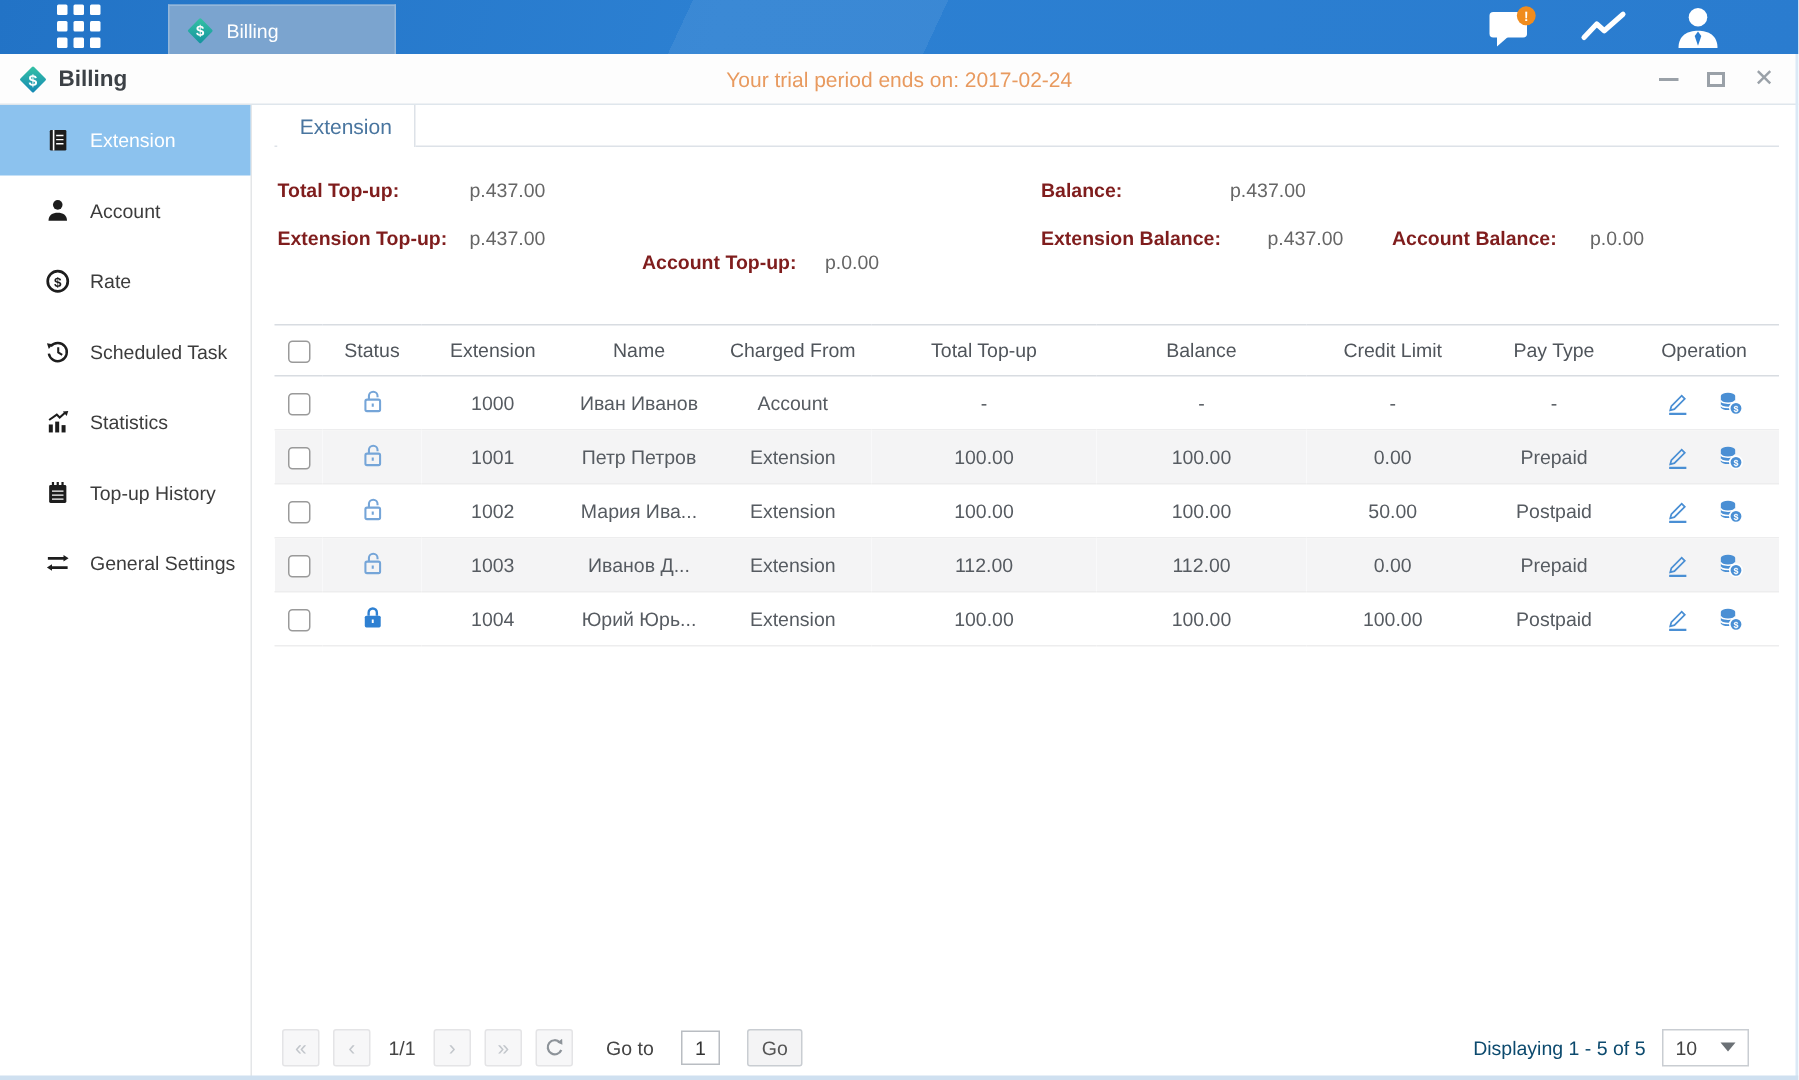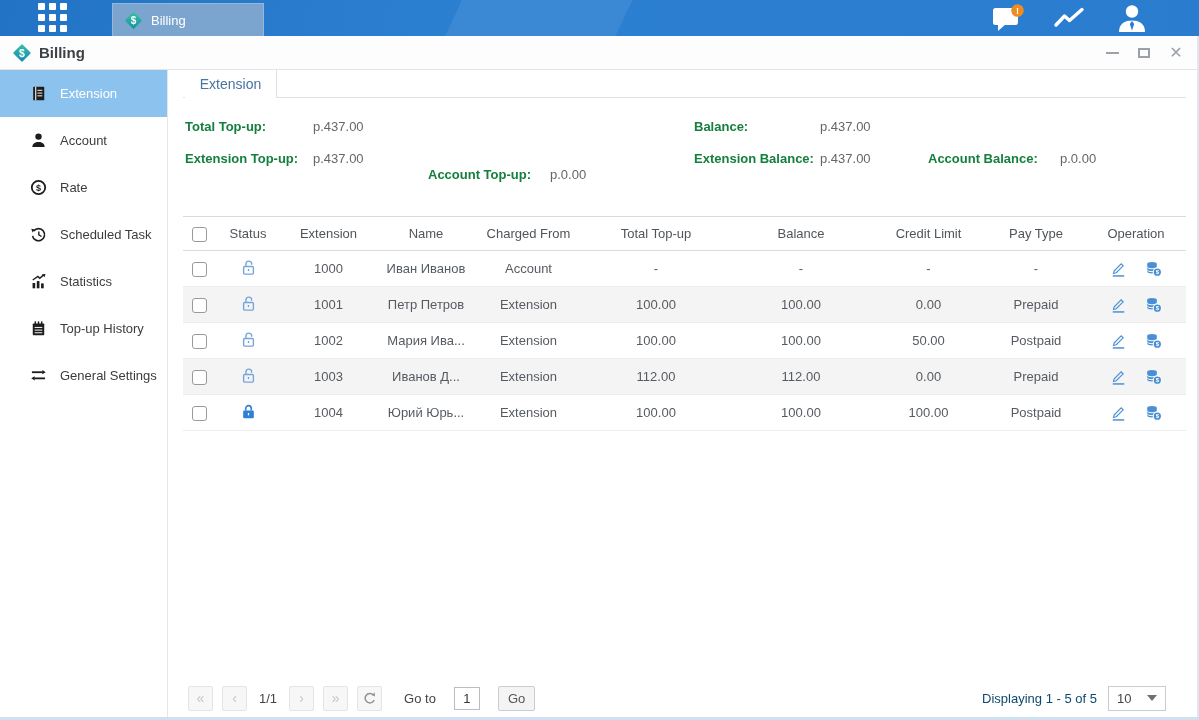--- a/index.html
+++ b/index.html
@@ -40,21 +40,21 @@
 
   
   .tabstrip { display:flex; height:28px; flex:0 0 28px; }
   .tabstrip .gap { width:2px; border-bottom:1px solid #dde2e8; }
   .tab { width:92px; border-right:1px solid #dde2e8; color:#49759f; font-size:14px; display:flex; align-items:center; justify-content:center; background:#fff; cursor:pointer; }
   .tabstrip .rest { flex:1; border-bottom:1px solid #dde2e8; }
 
   
   .summary { margin-top:18px; display:grid; grid-template-columns:243px 266px 234px 1fr; row-gap:11px; padding-left:2px; }
   .pair { display:flex; line-height:21px; }
-  .pair .lbl { font-weight:bold; color:#15803d; }
+  .pair .lbl { font-weight:bold; color:#7f1d1d; }
   .pair .val { color:#666; }
   .p-c1 { grid-column:1; } .p-c2 { grid-column:2; } .p-c3 { grid-column:3; } .p-c4 { grid-column:4; }
   .p-c1 .lbl { min-width:128px; } .p-c2 .lbl { min-width:122px; }
   .p-c3 .lbl { min-width:126px; } .p-c4 .lbl { min-width:132px; }
 
   
   .actions { margin-top:23px; display:flex; gap:8px; }
   .btn-primary { height:27px; padding:0 12px; background:#3e8ed6; border:none; border-radius:3px; color:#fff; font-size:13px; font-weight:bold; font-family:inherit; cursor:pointer; }
 
   
@@ -151,20 +151,21 @@
           </linearGradient>
             </defs>
           <g transform="rotate(45 10 10)">
               <rect x="3.6" y="3.6" width="12.8" height="12.8" rx="1" fill="url(#g2)"></rect>
             </g>
           <text x="10" y="14" text-anchor="middle" font-size="10.5" font-weight="bold" fill="#fff" font-family="Liberation Sans, sans-serif">$</text>
         </svg>
       </span>
       <span>Billing</span>
     </div>
+    <div class="trial">Your trial period ends on: 2017-02-24</div>
     <div class="win-controls">
       <div class="wc wc-min">
           <i></i>
         </div>
       <div class="wc wc-max">
           <i></i>
         </div>
       <div class="wc wc-close">✕</div>
     </div>
   </div>
@@ -257,21 +258,21 @@
           <span class="val">p.437.00</span>
         </div>
         <div class="pair p-c1" style="grid-row:2;">
           <span class="lbl">Extension Top-up:</span>
           <span class="val">p.437.00</span>
         </div>
         <div class="pair p-c2" style="grid-row:2;margin-top:16px;">
           <span class="lbl">Account Top-up:</span>
           <span class="val">p.0.00</span>
         </div>
-        <div class="pair p-c3" style="grid-row:2;">
+        <div class="pair p-c3" style="grid-row:2;gap:25px;">
           <span class="lbl">Extension Balance:</span>
           <span class="val">p.437.00</span>
         </div>
         <div class="pair p-c4" style="grid-row:2;">
           <span class="lbl">Account Balance:</span>
           <span class="val">p.0.00</span>
         </div>
       </div>
 
 

